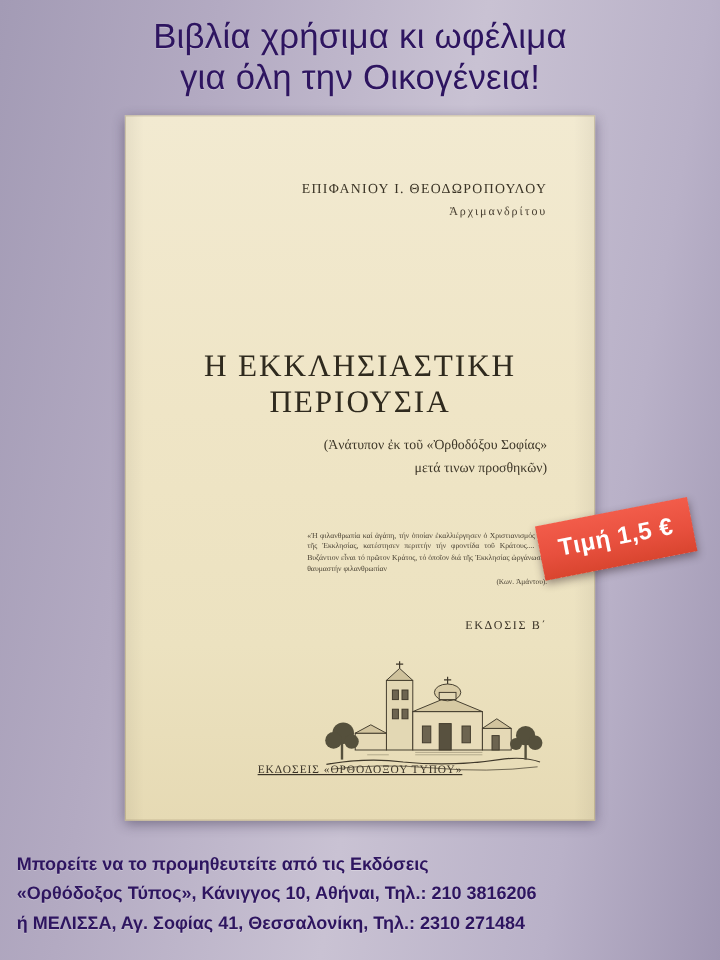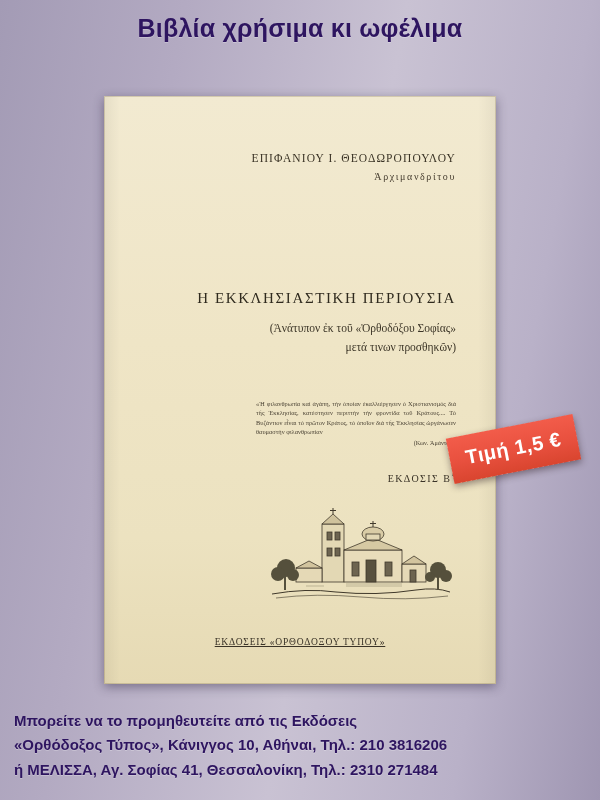--- a/index.html
+++ b/index.html
@@ -13,22 +13,22 @@
     overflow: hidden;
   }
 
   
   .header {
     padding: 14px 20px 8px 20px;
     text-align: center;
   }
   .header-line {
     color: #2e1560;
-    font-weight: bold;
-    font-size: 25px;
+    font-weight: normal;
+    font-size: 29px;
     line-height: 1.18;
     letter-spacing: 0.2px;
     text-shadow: 0 1px 0 rgba(255,255,255,0.25);
   }
 
   
   .book-wrap {
     position: absolute;
     left: 104px;
     top: 96px;
@@ -61,21 +61,21 @@
   .author-sub {
     margin-top: 7px;
     font-size: 10px;
     letter-spacing: 1.6px;
     color: #4a4133;
     font-family: "Liberation Serif", serif;
   }
 
   .title {
     margin-top: 108px;
-    font-size: 15px;
+    font-size: 26px;
     letter-spacing: 1.6px;
     color: #2f2a1e;
     font-weight: normal;
     text-align: center;
     font-family: "Liberation Serif", serif;
   }
   .subtitle {
     margin-top: 13px;
     font-size: 11.5px;
     color: #3d3628;
@@ -156,20 +156,21 @@
     line-height: 1.62;
     text-shadow: 0 1px 0 rgba(255,255,255,0.25);
     padding: 0 14px;
   }
 </style>
 </head>
 <body>
 
 <div class="header">
   <div class="header-line">Βιβλία χρήσιμα κι ωφέλιμα</div>
+  <div class="header-line">για όλη την Οικογένεια!</div>
 </div>
 
 <div class="book-wrap">
   <div class="book">
 
     <div class="author">ΕΠΙΦΑΝΙΟΥ Ι. ΘΕΟΔΩΡΟΠΟΥΛΟΥ</div>
     <div class="author-sub">Ἀρχιμανδρίτου</div>
 
     <div class="title">Η ΕΚΚΛΗΣΙΑΣΤΙΚΗ ΠΕΡΙΟΥΣΙΑ</div>
 

